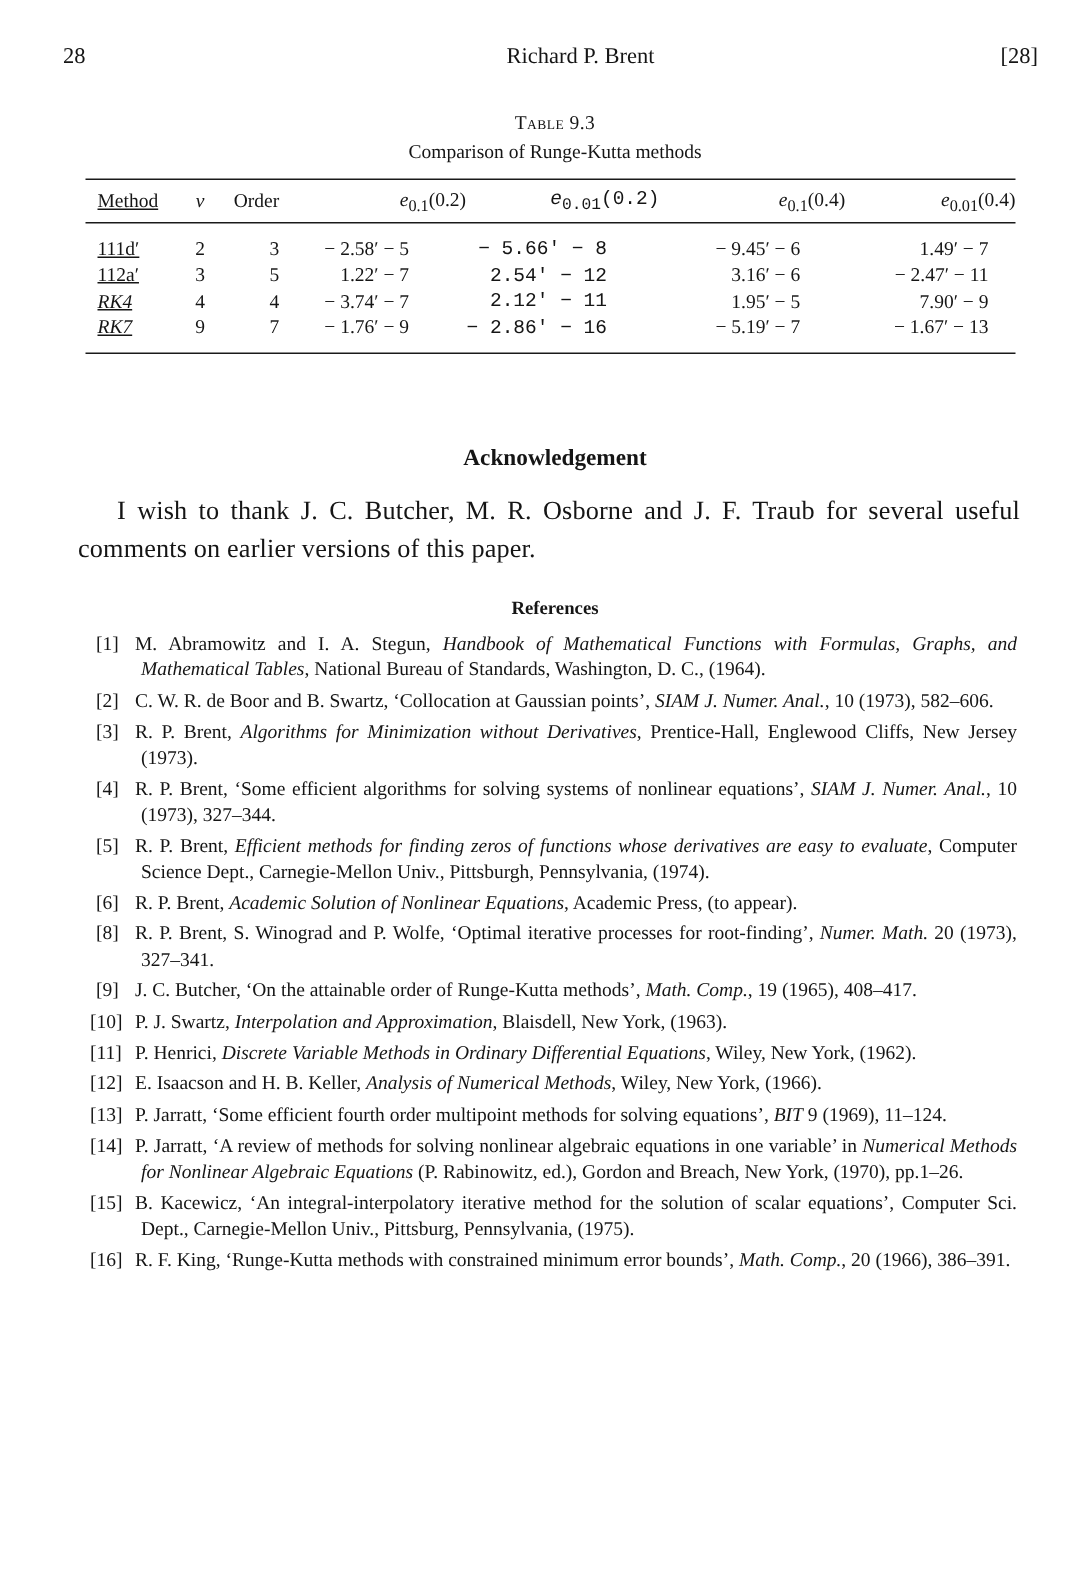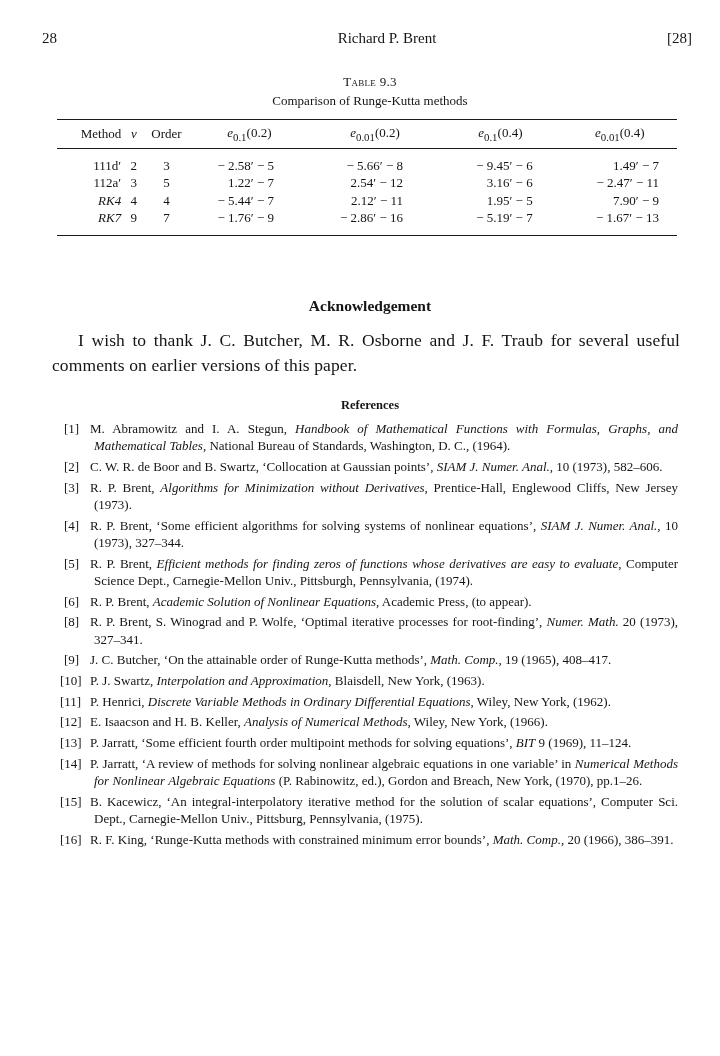--- a/index.html
+++ b/index.html
@@ -13,29 +13,29 @@
   .rh-right { position: absolute; right: 0; top: 0; }
 
   .table-caption { position: absolute; top: 72px; left: 0; width: 740px; text-align: center; font-size: 13px; line-height: 19px; }
   .small-caps { font-variant: small-caps; letter-spacing: 0.3px; }
 
   .tbl-wrap { position: absolute; top: 119px; left: 57px; width: 620px; }
   .rule { height: 0; border-top: 1.6px solid #1a1a1a; }
   table.rk { width: 620px; border-collapse: collapse; font-size: 13px; }
   table.rk th { font-weight: normal; height: 28px; padding: 0; }
   table.rk td { height: 17.5px; padding: 0; }
-  .c-method { width: 62px; text-align: right; padding-left: 8px !important; }
+  .c-method { width: 62px; text-align: left; padding-left: 8px !important; text-decoration: underline; }
   .c-nu { width: 32px; text-align: center; }
-  .c-order { width: 44px; text-align: center; }
+  .c-order { width: 44px; text-align: right; }
   .c-val { text-align: right; }
   .c1 { width: 110px; padding-right: 38px !important; }
-  .c2 { width: 115px; padding-right: 35px !important; }
+  .c2 { width: 115px; padding-right: 35px !important; font-family: Liberation Mono, monospace; }
   .c3 { width: 120px; padding-right: 30px !important; }
   .c4 { width: 120px; padding-right: 18px !important; }
-  table.rk th.c-val { text-align: center; padding-right: 0 !important; }
+  table.rk th.c-val { text-align: right; padding-right: 0 !important; }
   .ital { font-style: italic; }
   .body-row-first td { padding-top: 8px !important; }
   .body-row-last td { padding-bottom: 8px !important; }
 
   .ack-heading { position: absolute; top: 297px; left: 0; width: 740px; text-align: center; font-weight: bold; font-size: 15.5px; }
   .ack-text { position: absolute; top: 328px; left: 52px; width: 628px; font-size: 17.5px; line-height: 25px; text-align: justify; text-indent: 26px; letter-spacing: 0.1px; }
 
   .refs-heading { position: absolute; top: 398px; left: 0; width: 740px; text-align: center; font-weight: bold; font-size: 12.5px; }
   .refs { position: absolute; top: 420px; left: 40px; width: 638px; font-size: 13px; line-height: 17.3px; }
   .ref { position: relative; padding-left: 54px; margin-bottom: 3.4px; text-align: justify; text-indent: -30px; }
@@ -94,21 +94,21 @@
           <td class="c-order">5</td>
           <td class="c-val c1">1.22′ − 7</td>
           <td class="c-val c2">2.54′ − 12</td>
           <td class="c-val c3">3.16′ − 6</td>
           <td class="c-val c4">− 2.47′ − 11</td>
         </tr>
         <tr>
           <td class="c-method ital">RK4</td>
           <td class="c-nu">4</td>
           <td class="c-order">4</td>
-          <td class="c-val c1">− 5.44′ − 7</td>
+          <td class="c-val c1">− 3.74′ − 7</td>
           <td class="c-val c2">2.12′ − 11</td>
           <td class="c-val c3">1.95′ − 5</td>
           <td class="c-val c4">7.90′ − 9</td>
         </tr>
         <tr class="body-row-last">
           <td class="c-method ital">RK7</td>
           <td class="c-nu">9</td>
           <td class="c-order">7</td>
           <td class="c-val c1">− 1.76′ − 9</td>
           <td class="c-val c2">− 2.86′ − 16</td>

